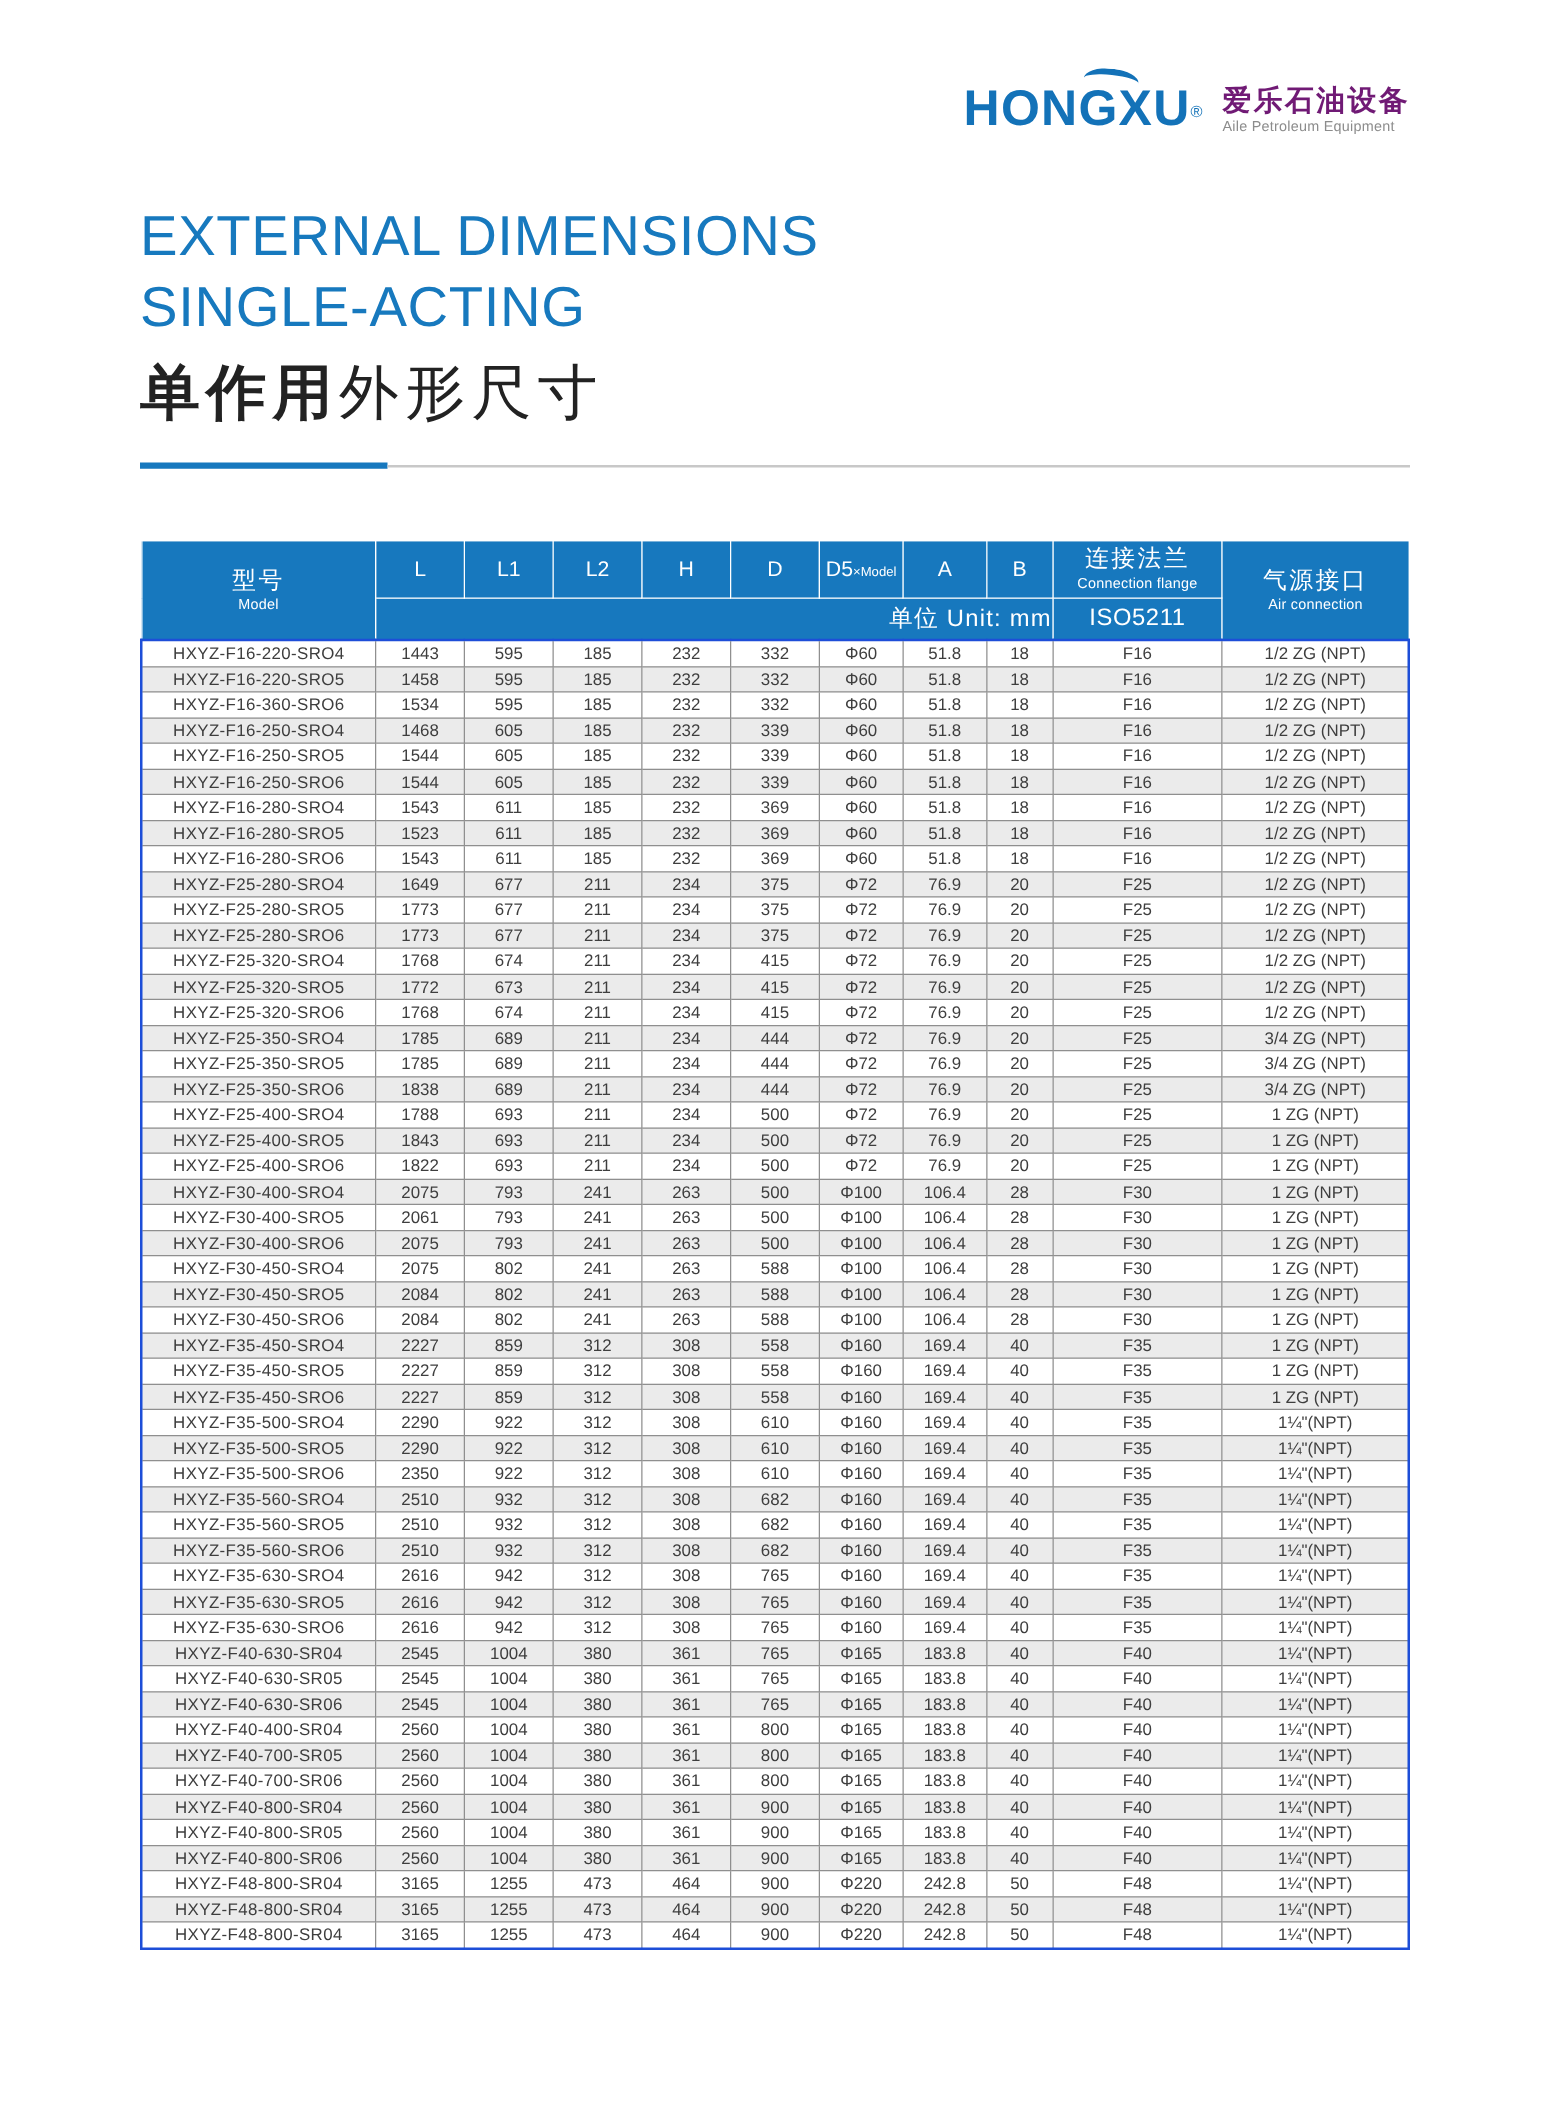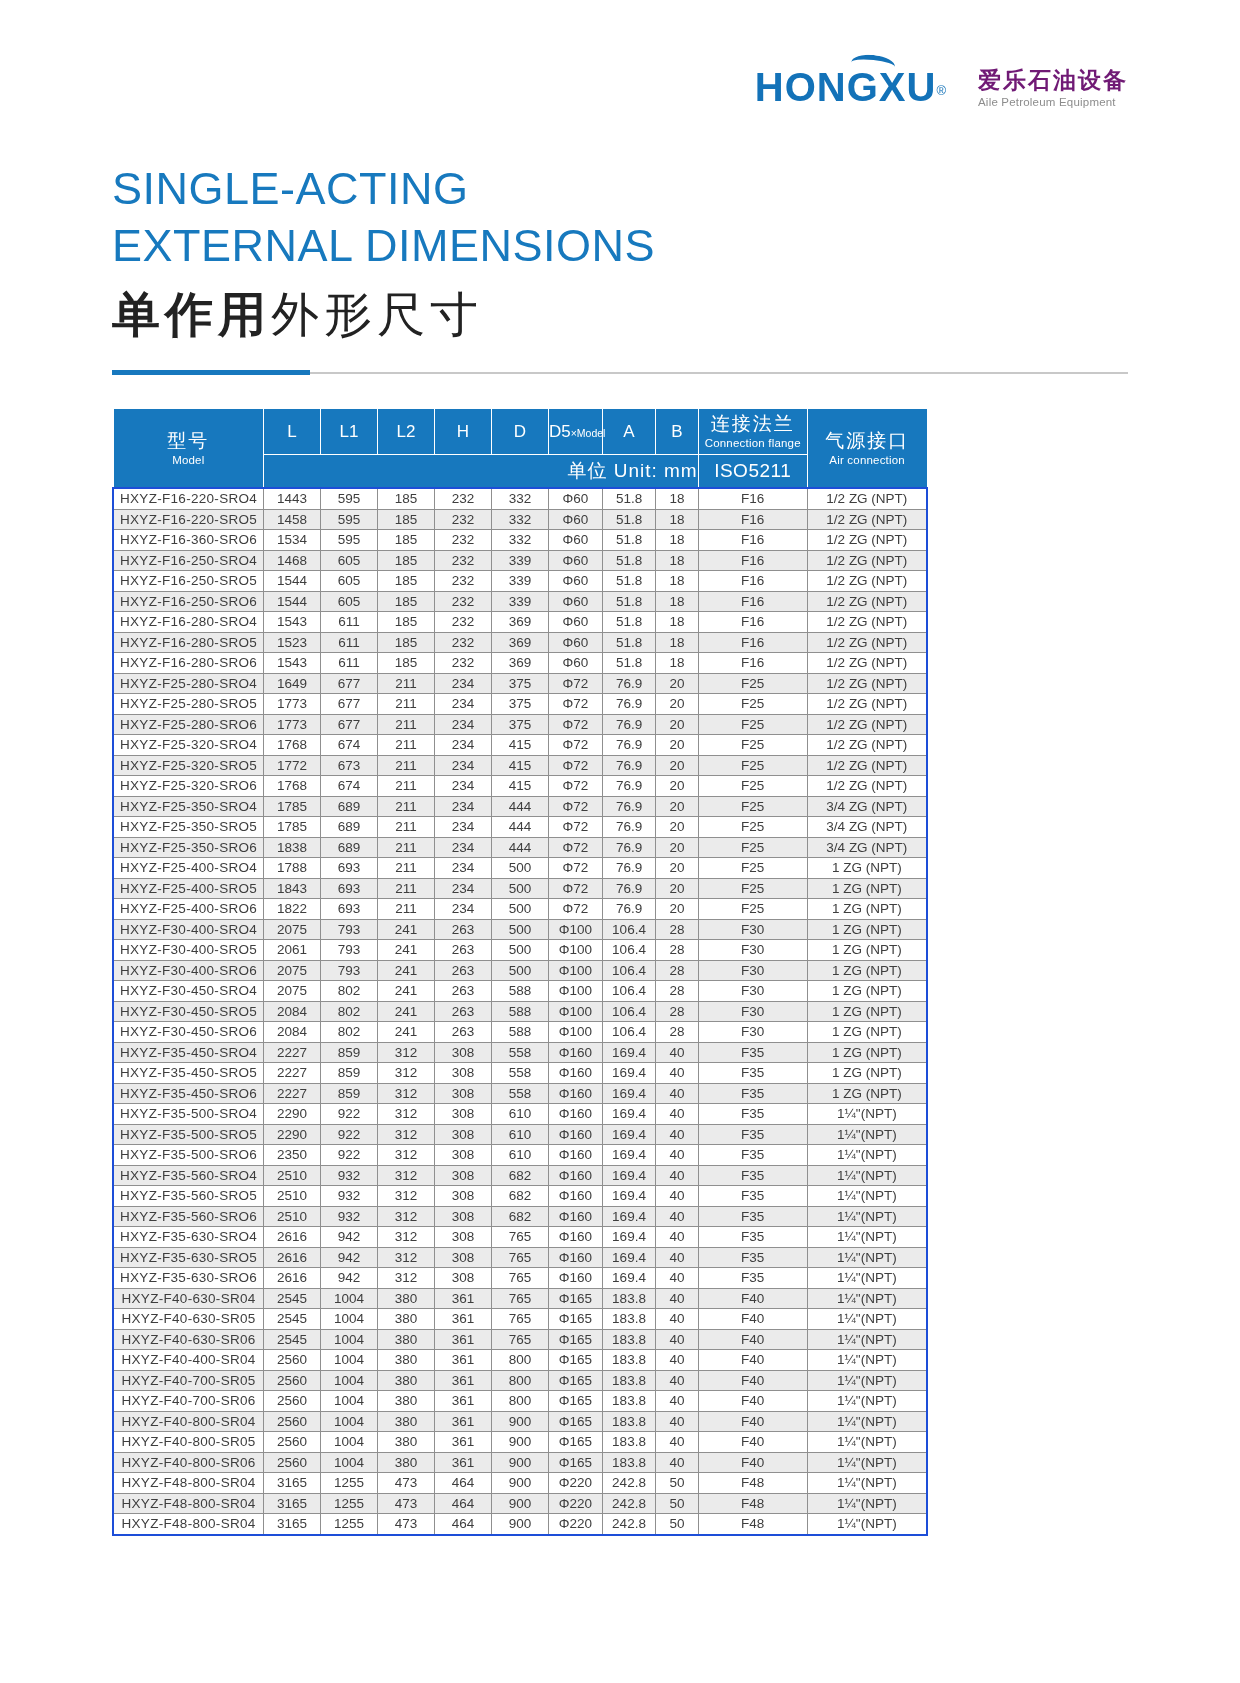--- a/index.html
+++ b/index.html
@@ -2,42 +2,42 @@
 <html><head>
 <meta charset="utf-8">
 <style>
   html,body { margin:0; padding:0; background:#ffffff; }
   .page {
     position:relative; width:1240px; height:1683px; background:#ffffff;
     font-family:"Liberation Sans","DejaVu Sans",sans-serif; overflow:hidden;
   }
 
   
-  .brand { position:absolute; top:55px; right:112px; display:flex; align-items:flex-start; gap:32px; }
+  .brand { position:absolute; top:55px; right:112px; display:flex; align-items:flex-start; gap:16px; }
   .brand-left { position:relative; padding-top:12px; }
   .swoosh { position:absolute; top:0px; left:96px; width:44px; height:14px;
             border-top:5px solid #1372B8; border-radius:50%; transform:rotate(6deg); }
   .brand-word { font-size:40px; font-weight:800; color:#1372B8; letter-spacing:1px; line-height:40px; }
   .brand-reg { font-size:13px; font-weight:400; vertical-align:super; color:#1372B8; }
   .brand-right { padding-top:12px; }
   .brand-cn { font-size:23px; font-weight:700; color:#701a75; letter-spacing:2px; line-height:26px; }
   .brand-en { font-size:11.5px; color:#8C8C8C; margin-top:3px; letter-spacing:0.2px; }
 
   
   .titles { position:absolute; left:112px; top:160px; width:1016px; }
   .t-en { color:#1779BE; font-size:45px; font-weight:500; line-height:57px; letter-spacing:0.5px; }
   .t-cn { margin-top:10px; font-size:48px; color:#222222; letter-spacing:5px; line-height:62px; }
   .t-cn-bold { font-weight:900; }
   .t-cn-reg  { font-weight:400; }
   .rule { margin-top:24px; display:flex; align-items:center; }
   .rule-blue { width:198px; height:5px; background:#1778BE; }
   .rule-gray { flex:1; height:2px; background:#C8C8C8; }
 
   
-  table.tbl { position:absolute; left:112px; top:408px; width:816px;
+  table.tbl { position:absolute; left:112px; top:432px; width:1016px;
               border-collapse:collapse; table-layout:fixed; }
   thead th { background:#1778BE; color:#FFFFFF; border:1px solid #FFFFFF;
              font-weight:400; text-align:center; vertical-align:middle; padding:0; }
   tr.h1 th { height:45px; font-size:17px; }
   tr.h2 th { height:32px; }
   th .hd-cn  { font-size:19px; line-height:22px; letter-spacing:2px; }
   th .hd-en  { font-size:11.5px; line-height:14px; margin-top:1px; letter-spacing:0.2px; }
   th .d5-sub { font-size:10.5px; }
   th.th-unit { font-size:19px; letter-spacing:1px;text-align:right; }
   th.th-iso  { font-size:19px; letter-spacing:0.5px;text-align:center; }
@@ -60,22 +60,22 @@
       <span class="swoosh"></span>
       <span class="brand-word">HONGXU</span><sup class="brand-reg">®</sup>
     </div>
     <div class="brand-right">
       <div class="brand-cn">爱乐石油设备</div>
       <div class="brand-en">Aile Petroleum Equipment</div>
     </div>
   </div>
 
   <div class="titles">
+    <div class="t-en">EXTERNAL DIMENSIONS</div>
     <div class="t-en">SINGLE-ACTING</div>
-    <div class="t-en">EXTERNAL DIMENSIONS</div>
     <div class="t-cn">
       <span class="t-cn-bold">单作用</span><span class="t-cn-reg">外形尺寸</span>
     </div>
     <div class="rule">
       <span class="rule-blue"></span>
       <span class="rule-gray"></span>
     </div>
   </div>
 
   <table class="tbl">

